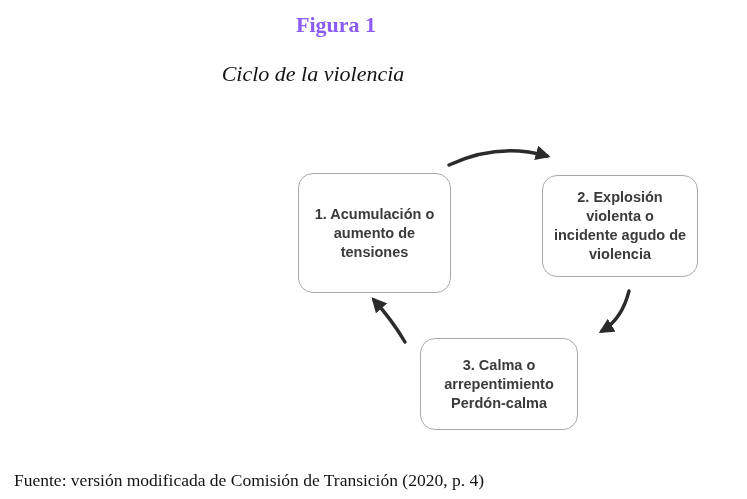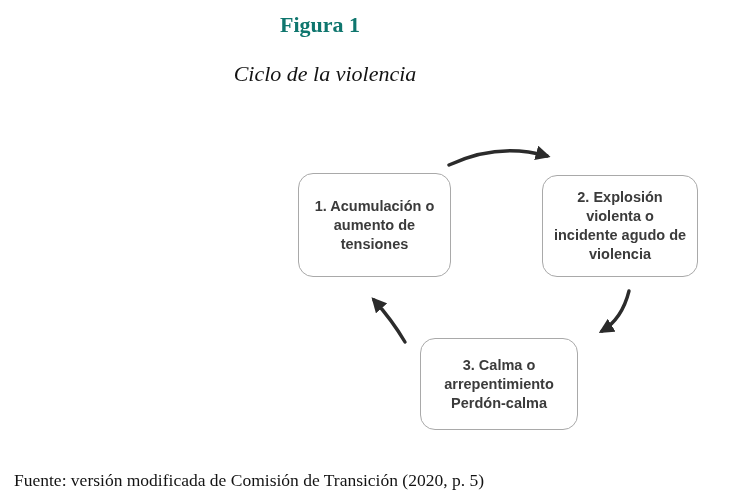--- a/index.html
+++ b/index.html
@@ -11,57 +11,56 @@
     position: relative;
     width: 747px;
     height: 499px;
     background: #ffffff;
     font-family: "Liberation Serif", serif;
     overflow: hidden;
   }
   .fig-label {
     position: absolute;
     top: 12px;
-    left: 0;
+    left: 16px;
     width: 640px;
     text-align: center;
     font-weight: bold;
     font-size: 22px;
-    color: #0f766e;
+    color: #8b5cf6;
   }
   .fig-title {
     position: absolute;
     top: 61px;
     left: 0;
     width: 626px;
     text-align: center;
     font-style: italic;
     font-size: 22px;
     color: #131313;
-    padding-left: 12px;
   }
   .node {
     position: absolute;
     box-sizing: border-box;
     background: #ffffff;
     border: 1.6px solid #a9a9a9;
     border-radius: 15px;
     display: flex;
     align-items: center;
     justify-content: center;
     text-align: center;
     font-family: "Liberation Sans", sans-serif;
     font-weight: bold;
     font-size: 14.5px;
     line-height: 19px;
     color: #3b3b3b;
     white-space: pre-line;
     padding: 4px;
   }
-  #node-1 { left: 298px; top: 173px; width: 153px; height: 104px; }
+  #node-1 { left: 298px; top: 173px; width: 153px; height: 120px; }
   #node-2 { left: 542px; top: 175px; width: 156px; height: 102px; }
   #node-3 { left: 420px; top: 338px; width: 158px; height: 92px; }
   .arrows-layer {
     position: absolute;
     left: 0;
     top: 0;
     pointer-events: none;
   }
   .source-note {
     position: absolute;
@@ -98,15 +97,15 @@
 
   <div class="node" id="node-2">2. Explosión
 violenta o
 incidente agudo de
 violencia</div>
 
   <div class="node" id="node-3">3. Calma o
 arrepentimiento
 Perdón-calma</div>
 
-  <div class="source-note">Fuente: versión modificada de Comisión de Transición (2020, p. 5)</div>
+  <div class="source-note">Fuente: versión modificada de Comisión de Transición (2020, p. 4)</div>
 
 </div>
 
 </body></html>

